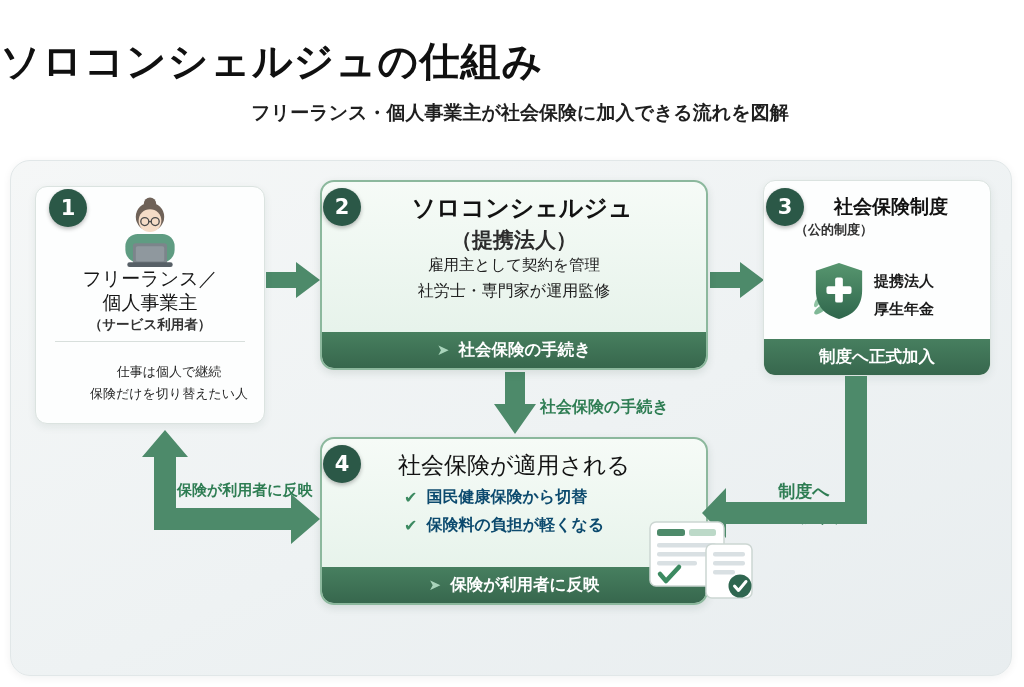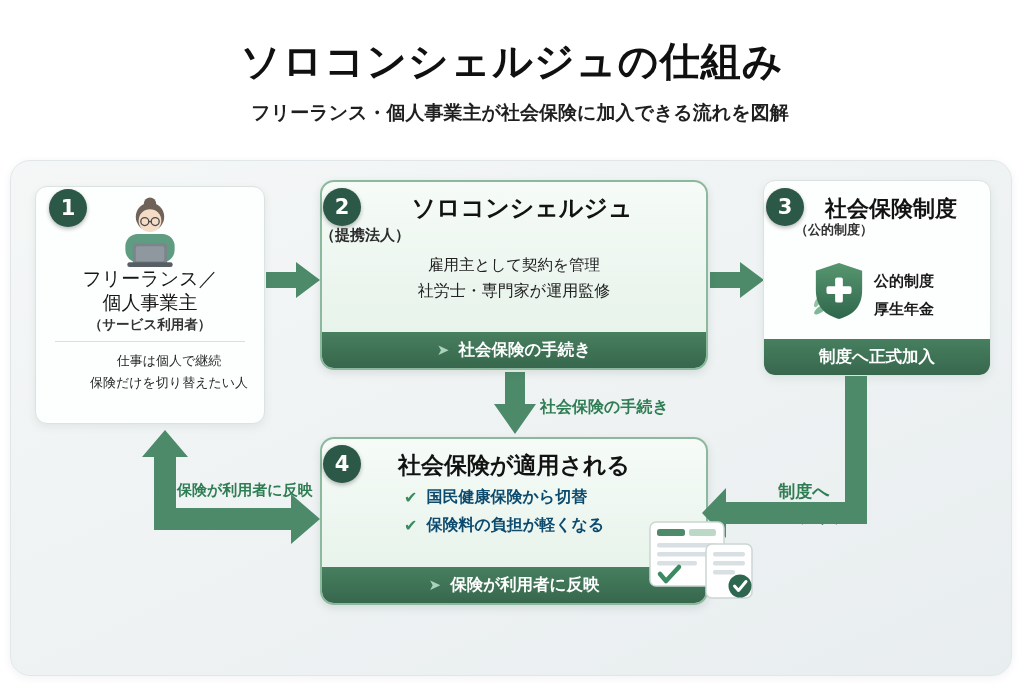--- a/index.html
+++ b/index.html
@@ -7,21 +7,21 @@
   #canvas {
     position:relative; width:1024px; height:687px;
     background:#ffffff; overflow:hidden;
     font-family:"DejaVu Sans", sans-serif;
     color:#1a1a1a;
   }
   .abs { position:absolute; }
 
   
   .page-title {
-    top:34px; left:0; width:1024px; text-align:center;
+    top:34px; left:0; width:1024px; text-align:left;
     font-size:40px; font-weight:800; letter-spacing:1px; color:#101010;
   }
   .page-subtitle {
     top:100px; left:0; width:1024px; text-align:center;
     font-size:19px; font-weight:700; color:#1f1f1f;padding-left:16px;
   }
 
   
   .panel {
     left:10px; top:160px; width:1002px; height:516px;
@@ -62,56 +62,56 @@
 
   .pre { white-space:pre-line; }
 
   
   #person { left:107px; top:196px; width:86px; height:72px; z-index:2; }
   #box1-title { left:35px; top:266px; width:230px; text-align:center;
     font-size:19px; font-weight:400; line-height:1.28; color:#161616; }
   #box1-role { left:35px; top:316px; width:230px; text-align:center;
     font-size:13.5px; font-weight:600; color:#333; }
   #box1-divider { left:55px; top:341px; width:190px; height:1px; background:#d8dfdc; }
-  #box1-desc { left:35px; top:350px; width:268px; text-align:center;
+  #box1-desc { left:35px; top:361px; width:268px; text-align:center;
     font-size:13px; font-weight:500; line-height:1.7; color:#262626; }
 
   
   #box2-title { left:320px; top:192px; width:404px; text-align:center;
     font-size:24px; font-weight:800; color:#121212; }
-  #box2-role  { left:320px; top:226px; width:388px; 
-    font-size:15px; font-weight:600; color:#2c2c2c; }
+  #box2-role  { left:320px; top:226px; width:388px; text-align:center;
+    font-size:21px; font-weight:600; color:#2c2c2c; }
   #box2-line1 { left:320px; top:255px; width:388px; text-align:center;
     font-size:15.5px; font-weight:500; color:#222; }
   #box2-line2 { left:320px; top:281px; width:388px; text-align:center;
     font-size:16px; font-weight:500; color:#222; }
 
   
   .bar {
     position:absolute; left:0; right:0; bottom:0; height:36px;
     background:linear-gradient(180deg,#477f5f 0%, #37674d 100%);
     color:#ffffff; font-size:16.5px; font-weight:700;
     display:flex; align-items:center; justify-content:center; gap:9px;
   }
   .bar-r12 { border-radius:0 0 11px 11px; }
   .bar-r10 { border-radius:0 0 9px 9px;text-align:right; }
   .bar .arr { color:#a9d4bb; font-size:15px; font-weight:700; }
 
   
   #box3-title { left:795px; top:194px; width:192px; text-align:center;
-    font-size:22px; font-weight:800; color:#121212; }
+    font-size:19px; font-weight:800; color:#121212; }
   #box3-role  { left:795px; top:221px; width:192px; 
     font-size:13px; font-weight:600; color:#333; }
   #shield { left:812px; top:260px; width:54px; height:62px; }
   #benefit1 { left:874px; top:272px; font-size:15px; font-weight:700; color:#1b1b1b; }
   #benefit2 { left:874px; top:300px; font-size:15px; font-weight:700; color:#1b1b1b; }
 
   
   #box4-title { left:320px; top:450px; width:388px; text-align:center;
-    font-size:23px; font-weight:700; color:#121212; }
+    font-size:23px; font-weight:400; color:#121212; }
   .check-row { display:flex; align-items:center; gap:9px; }
   #check1 { left:404px; top:487px; }
   #check2 { left:404px; top:515px; }
   .check-ic { color:#3c8a61; font-size:16px; font-weight:800; }
   .check-tx { font-size:16px; font-weight:700; color:#0c4a6e; }
 
   
   .flow-arrow { fill:#4d8a6a; }
   #arrow-12 { left:266px; top:260px; }
   #arrow-23 { left:710px; top:260px; }
@@ -200,21 +200,21 @@
         <stop offset="0" stop-color="#57966f"></stop>
           <stop offset="1" stop-color="#2f664c"></stop>
       </linearGradient>
     </defs>
     <ellipse cx="9" cy="50" rx="8" ry="3.2" fill="#7fb896" transform="rotate(-35 9 50)"></ellipse>
     <ellipse cx="6" cy="42" rx="6.5" ry="2.6" fill="#8fc3a3" transform="rotate(-60 6 42)"></ellipse>
     <path d="M28 2 L52 10 V30 C52 48 42 56 28 60 C14 56 4 48 4 30 V10 Z" fill="url(#shg)"></path>
     <rect x="24" y="17" width="8" height="26" rx="2" fill="#ffffff"></rect>
     <rect x="15" y="26" width="26" height="8" rx="2" fill="#ffffff"></rect>
   </svg>
-  <div id="benefit1" class="abs">公的制度</div>
+  <div id="benefit1" class="abs">提携法人</div>
   <div id="benefit2" class="abs">厚生年金</div>
 
   <div id="box4" class="card card-green">
     <div class="bar bar-r12">
       <span class="arr">➤</span>
       <span>保険が利用者に反映</span>
     </div>
   </div>
   <div id="box4-title" class="abs">社会保険が適用される</div>
   <div id="check1" class="abs check-row">

